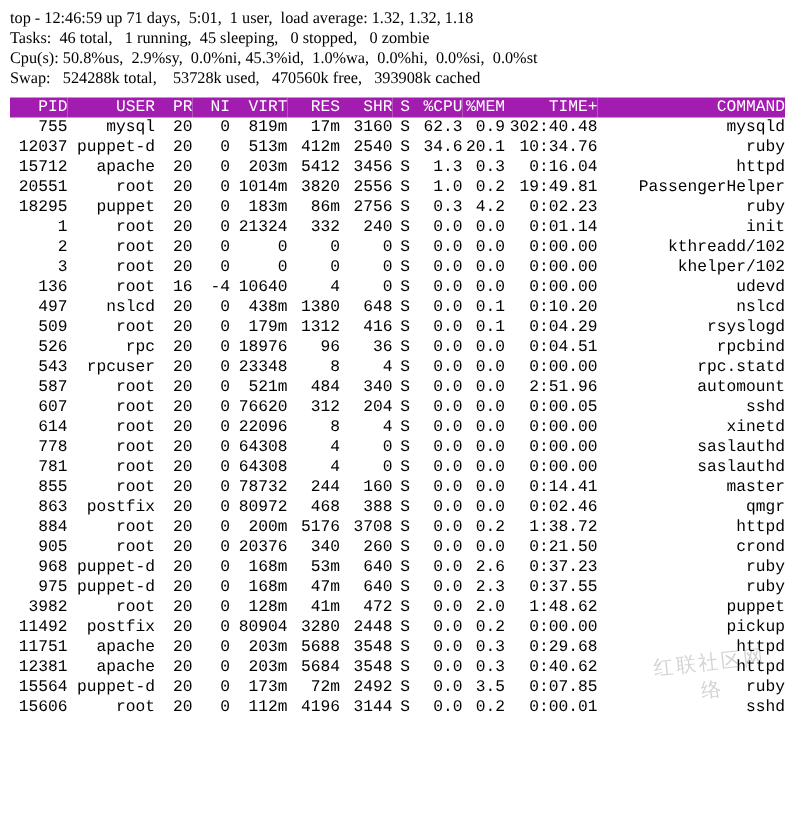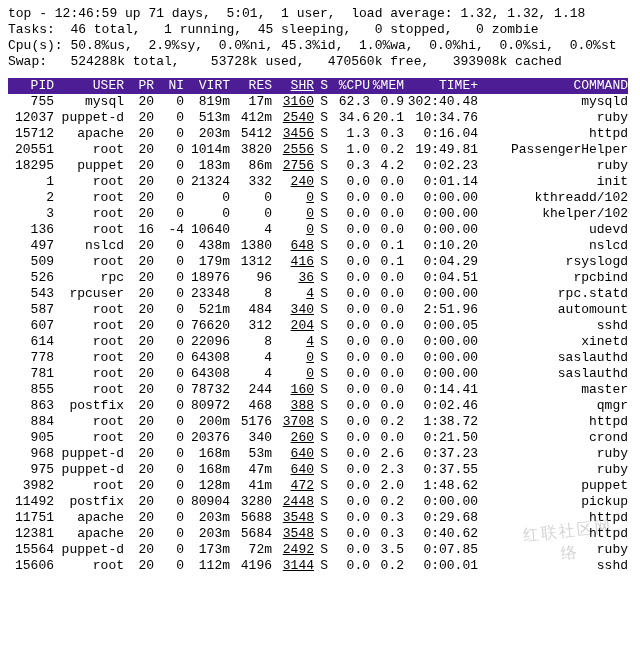--- a/index.html
+++ b/index.html
@@ -1,32 +1,32 @@
 <!DOCTYPE html>
 <html><head>
 <meta charset="utf-8">
 <style>
   html,body{margin:0;padding:0;background:#fff;color:#000;
     font-family:"Courier New",Courier,monospace;font-size:13px;
     line-height:16px;}
   .screen{width:640px;padding:6px 8px;box-sizing:border-box;}
-  .hdr-line{white-space:pre;}
+  .hdr-line{white-space:pre;font-family:Liberation Serif, serif;}
   table.proc{border-collapse:collapse;margin-top:8px;}
   table.proc th,table.proc td{
     padding:0 0;text-align:right;font-weight:normal;
     white-space:pre;font-family:inherit;font-size:13px;line-height:16px;}
-  table.proc thead th{background:#4c1d95;color:#fff;}
+  table.proc thead th{background:#a21caf;color:#fff;}
   
   .c-pid{width:46px;}
   .c-user{width:70px;text-align:left;padding-left:4px;}
   .c-pr{width:30px;}
   .c-ni{width:30px;}
   .c-virt{width:46px;}
   .c-res{width:42px;}
-  .c-shr{width:42px;text-decoration:underline;}
+  .c-shr{width:42px;}
   .c-s{width:14px;text-align:center;}
   .c-cpu{width:42px;}
   .c-mem{width:34px;}
   .c-time{width:74px;margin-left:16px;}
   .c-cmd{width:150px;text-align:left;padding-left:4px;}
   
   .stamp{position:absolute;right:26px;bottom:14px;width:90px;height:46px;
     border-radius:50%;opacity:.28;pointer-events:none;
     font-family:"SimSun","STSong",serif;color:#666;text-align:center;
     font-size:16px;letter-spacing:2px;line-height:22px;

